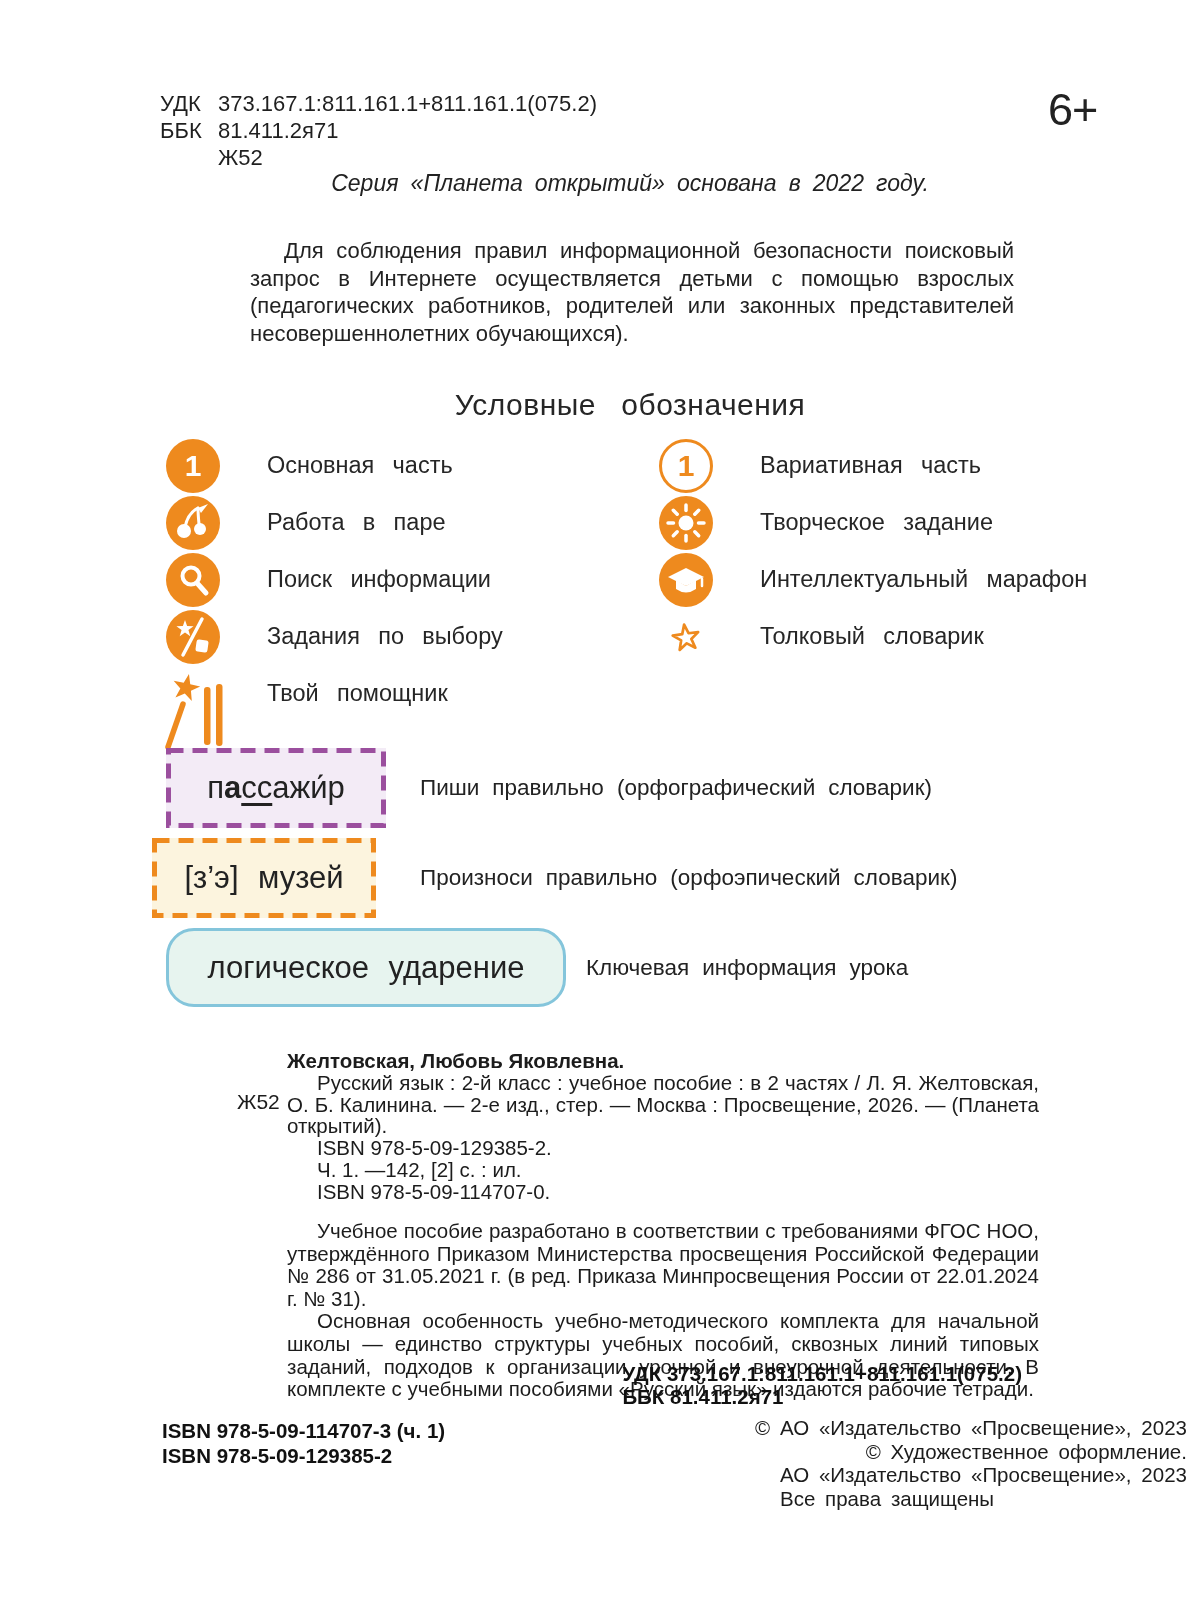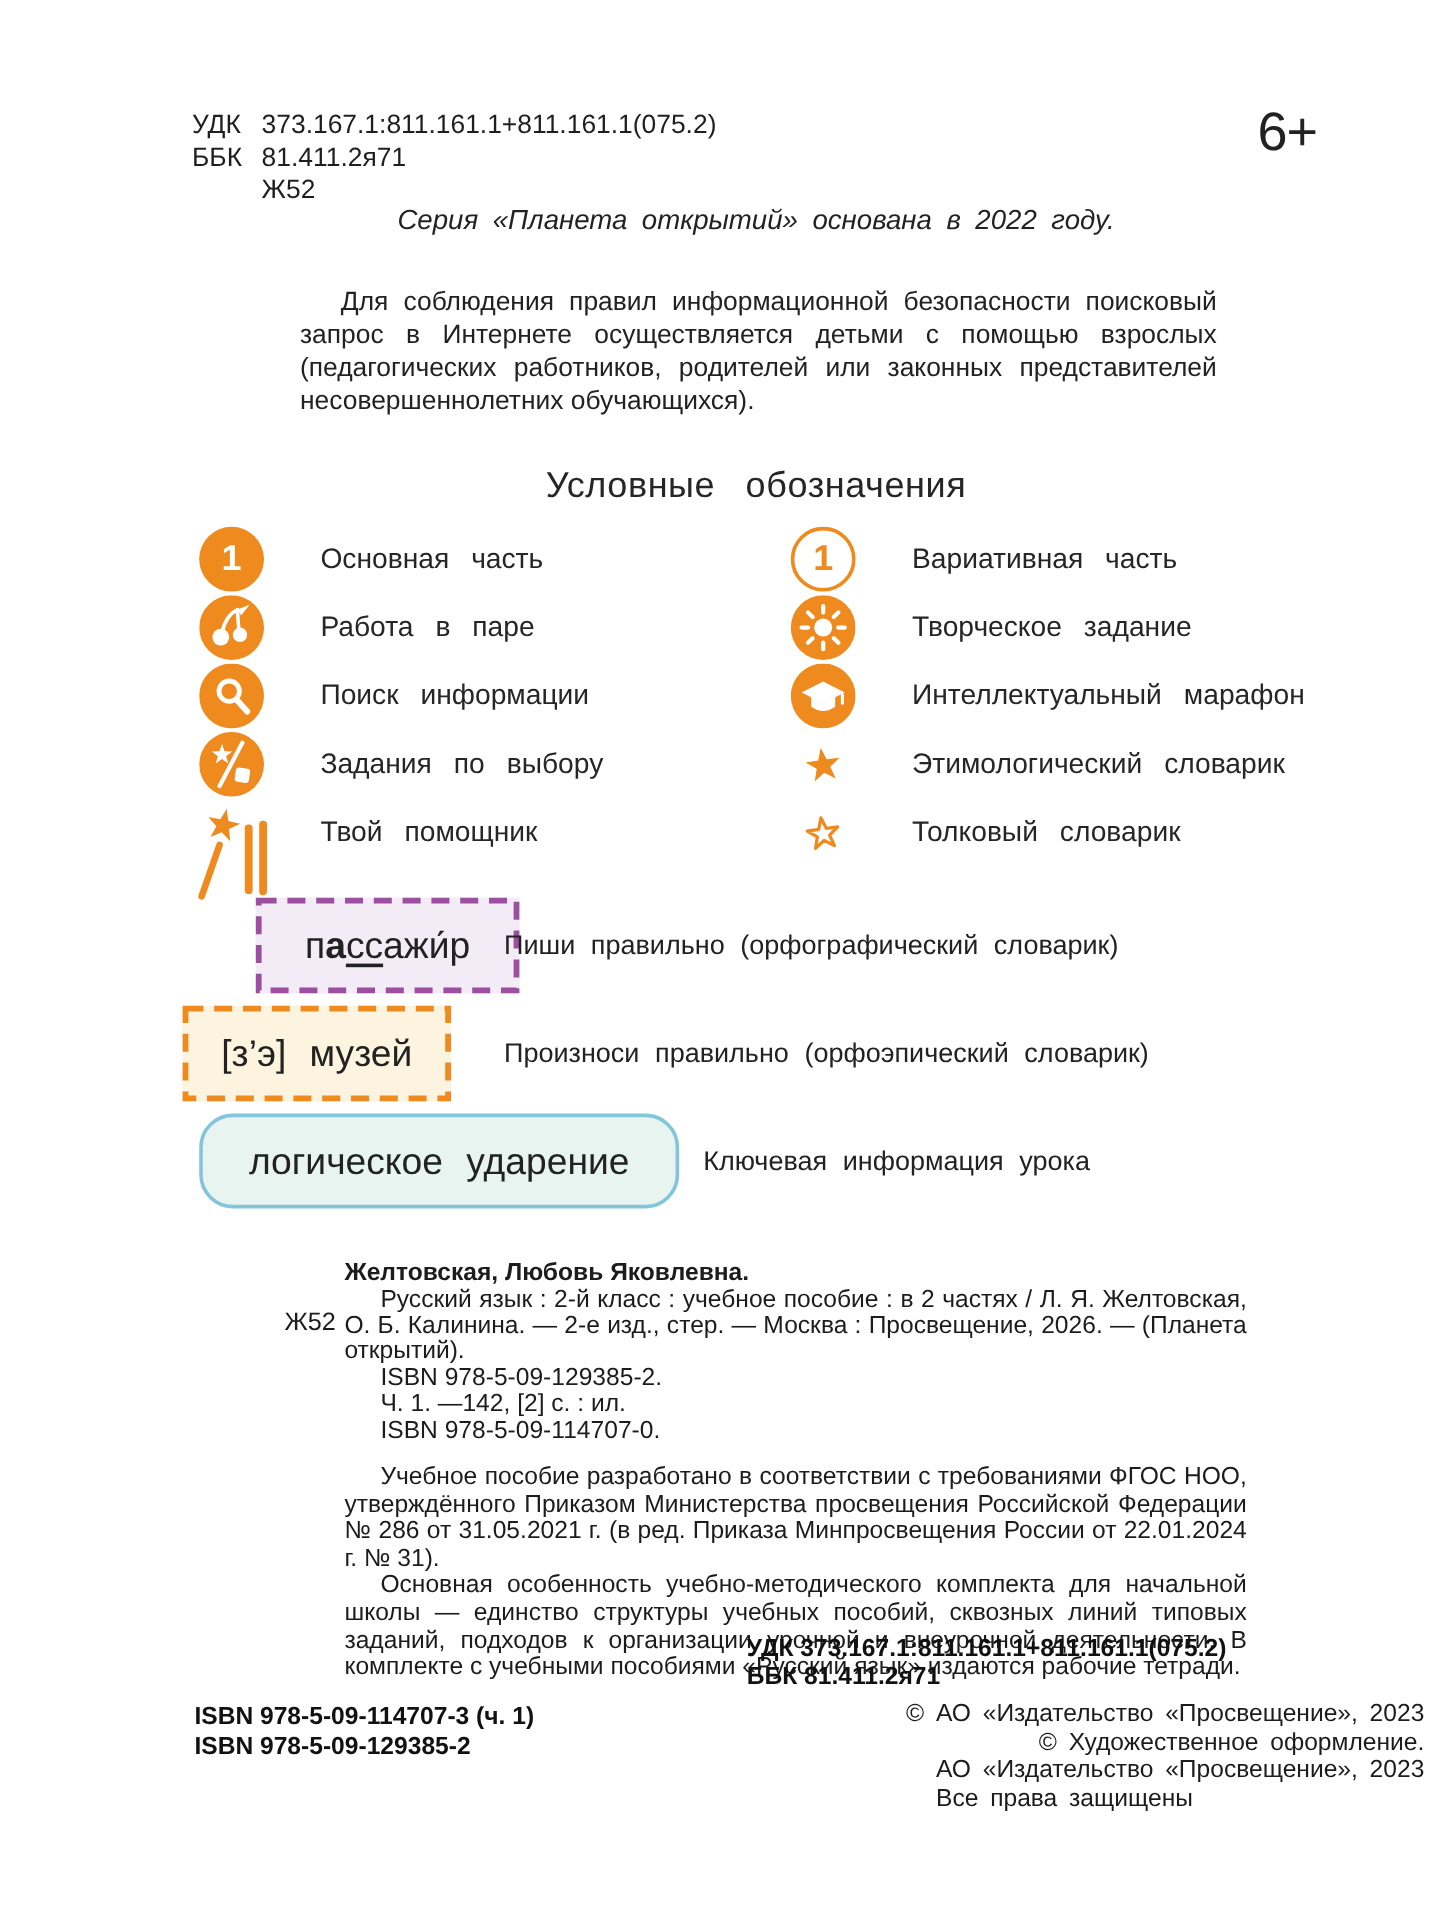--- a/index.html
+++ b/index.html
@@ -31,21 +31,21 @@
   .circle-badge{width:54px;height:54px;border-radius:50%;background:#EE8A1E;
     display:flex;align-items:center;justify-content:center;}
   .circle-badge .one{color:#fff;font-size:30px;font-weight:700;}
   .circle-badge.outline{background:#fff;border:3px solid #EE8A1E;width:48px;height:48px;}
   .circle-badge.outline .one{color:#EE8A1E;}
   .wand-cell{overflow:visible;align-self:flex-start;}
   
   .ex-box{position:absolute;display:flex;align-items:center;justify-content:center;}
   .ex-box .dash{position:absolute;left:0;top:0;}
   .ex-word{position:relative;font-size:31px;color:#222;word-spacing:0.35em;white-space:nowrap;}
-  .box-spelling{left:166px;top:748px;width:220px;height:80px;background:#F3EBF6;margin-left:47px;}
+  .box-spelling{left:166px;top:748px;width:220px;height:80px;background:#F3EBF6;}
   .box-pron{left:152px;top:838px;width:224px;height:80px;background:#FCF4DE;}
   .box-key{left:166px;top:928px;width:400px;height:79px;background:#E7F4EF;
     border:3.5px solid #84C5DB;border-radius:28px;box-sizing:border-box;}
   .ex-word b{font-weight:700;}
   .ex-word u{text-decoration:underline;text-decoration-thickness:2.5px;text-underline-offset:5px;}
   .ex-label{position:absolute;font-size:22.5px;color:#222;word-spacing:0.3em;white-space:nowrap;}
   .lab-spelling{left:420px;top:775px;}
   .lab-pron{left:420px;top:865px;}
   .lab-key{left:586px;top:955px;}
   
@@ -189,28 +189,20 @@
           <circle cx="27" cy="27" r="27" fill="#EE8A1E"></circle>
           <polygon points="27,15 45,24 27,33 9,24" fill="#fff"></polygon>
           <path d="M17,27 L17,36 Q27,43 37,36 L37,27 L27,33 Z" fill="#fff"></path>
           <line x1="43" y1="26" x2="43" y2="33" stroke="#fff" stroke-width="2.5" stroke-linecap="round"></line>
         </svg>
       </span>
       <span class="legend-label">Интеллектуальный марафон</span>
     </div>
     <div class="legend-row">
       <span class="icon-cell">
-        <svg width="34" height="34" viewBox="0 0 34 34">
-          <use href="#star5" transform="translate(17,18) scale(1.0) rotate(-8)" fill="#EE8A1E"></use>
-        </svg>
-      </span>
-      <span class="legend-label">Этимологический словарик</span>
-    </div>
-    <div class="legend-row">
-      <span class="icon-cell">
         <svg width="32" height="32" viewBox="0 0 32 32">
           <use href="#star5" transform="translate(16,17) scale(0.9) rotate(-8)" fill="none" stroke="#EE8A1E" stroke-width="3" stroke-linejoin="round"></use>
         </svg>
       </span>
       <span class="legend-label">Толковый словарик</span>
     </div>
   </div>
 
   <div class="ex-box box-spelling">
     <svg class="dash" width="220" height="80" viewBox="0 0 220 80">

